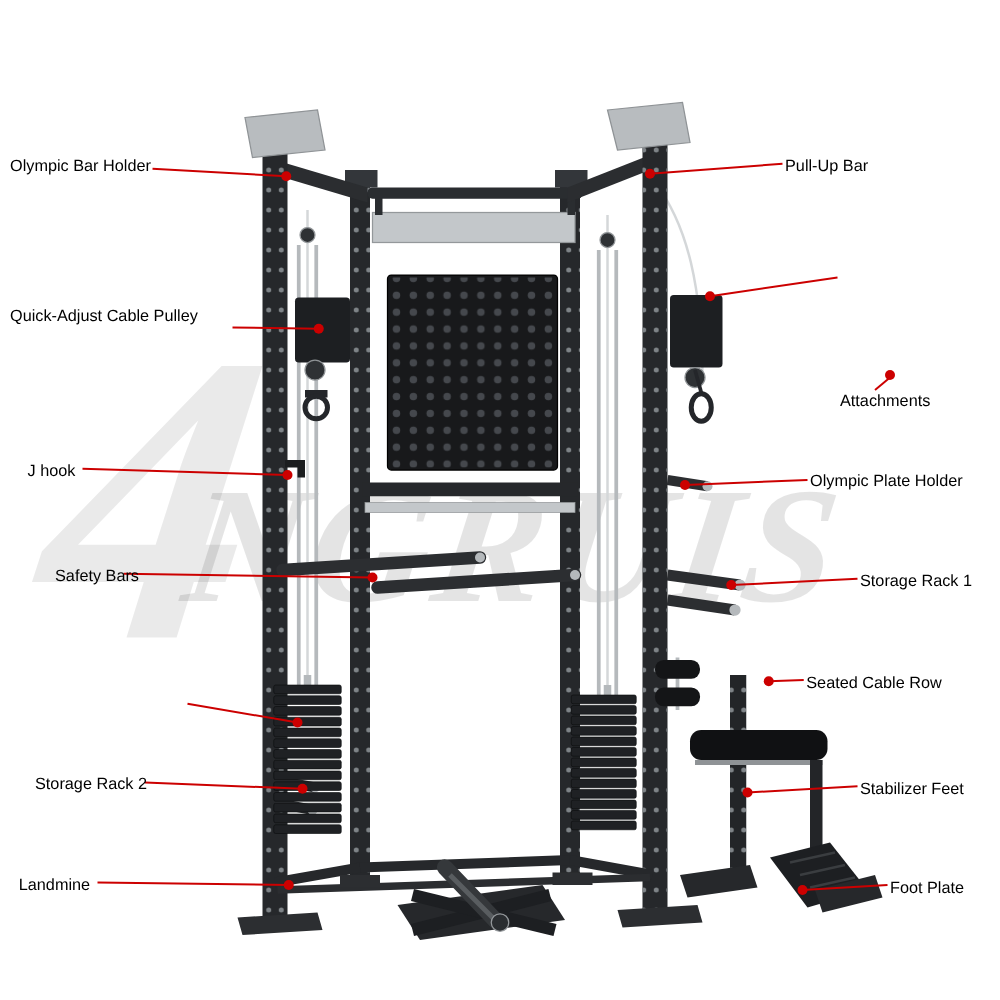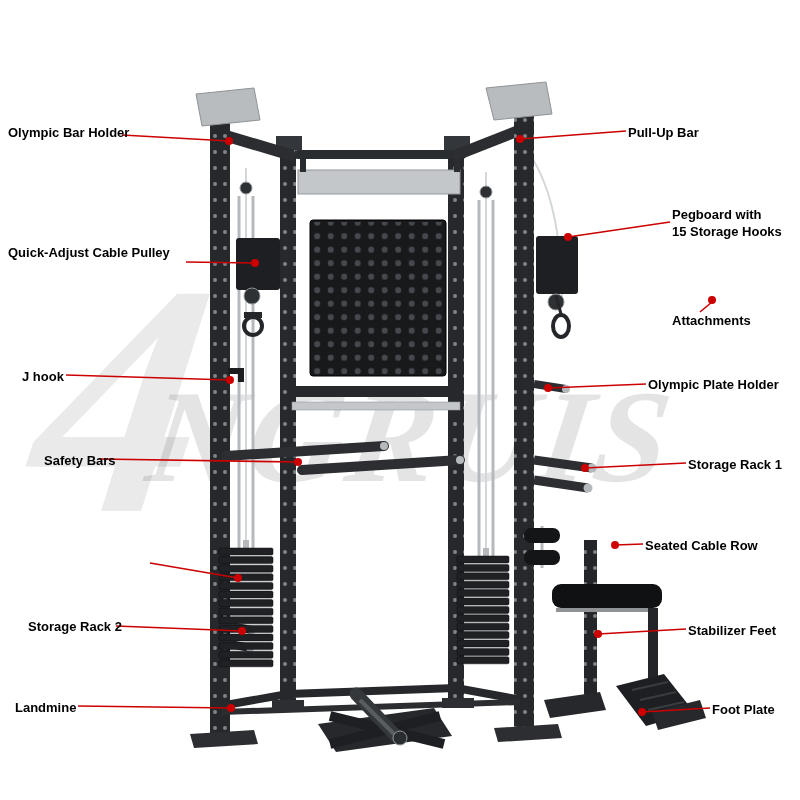--- a/index.html
+++ b/index.html
@@ -8,21 +8,21 @@
 
   
   .watermark{position:absolute;z-index:1;color:#000;font-family:"Liberation Serif",serif;
              font-style:italic;font-weight:700;pointer-events:none;user-select:none;}
   .wm-glyph{left:40px;top:210px;font-size:330px;opacity:.08;transform:skewX(-8deg);}
   .wm-text{left:150px;top:360px;font-size:132px;letter-spacing:4px;opacity:.10;transform:skewX(-8deg);}
 
   .machine{position:absolute;left:0;top:0;z-index:2;}
   .leaders{position:absolute;left:0;top:0;z-index:3;}
 
-  .callout{position:absolute;z-index:4;font-size:13px;font-weight:700;color:#000;
+  .callout{position:absolute;z-index:4;font-size:13px;font-weight:400;color:#000;
            line-height:17px;white-space:nowrap;}
   .callout span{display:block;}
   .callout.center{text-align:center;}
 </style>
 </head>
 <body>
 
 <div class="stage">
 
   <div class="watermark wm-glyph">4</div>
@@ -250,24 +250,20 @@
   <div class="callout" style="left:28px;top:618px">
     <span>Storage Rack 2</span>
   </div>
   <div class="callout" style="left:15px;top:699px">
     <span>Landmine</span>
   </div>
 
   <div class="callout" style="left:628px;top:124px">
     <span>Pull-Up Bar</span>
   </div>
-  <div class="callout" style="left:672px;top:206px">
-    <span>Pegboard with</span>
-    <span>15 Storage Hooks</span>
-  </div>
   <div class="callout" style="left:672px;top:312px">
     <span>Attachments</span>
   </div>
   <div class="callout" style="left:648px;top:376px">
     <span>Olympic Plate Holder</span>
   </div>
   <div class="callout" style="left:688px;top:456px">
     <span>Storage Rack 1</span>
   </div>
   <div class="callout" style="left:645px;top:537px">

